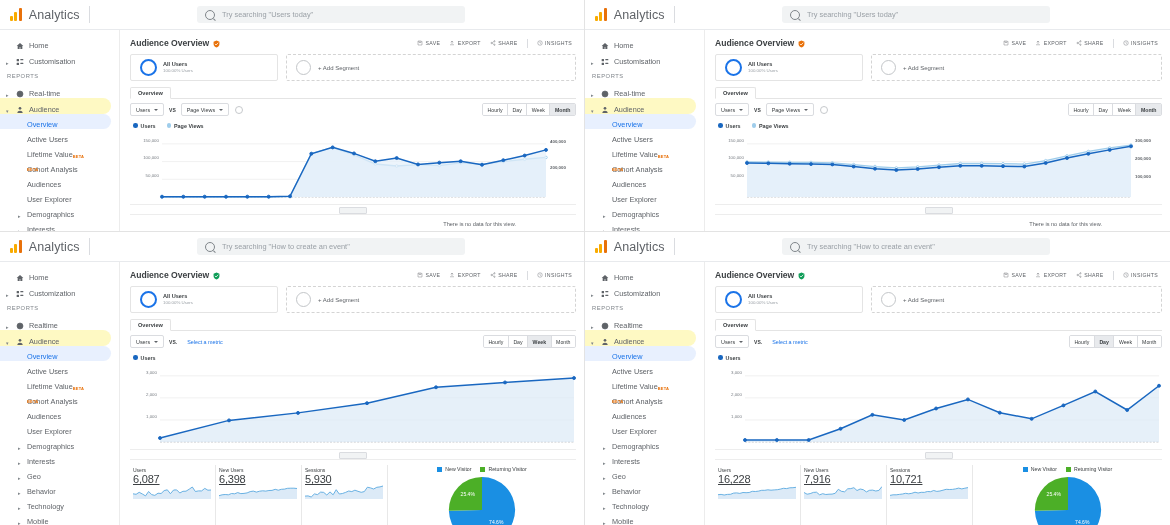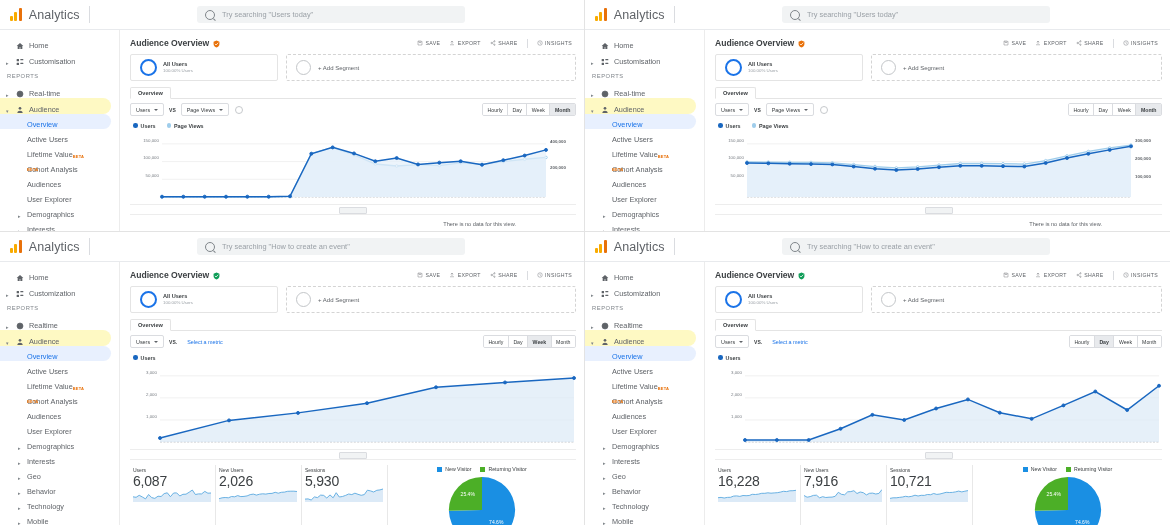--- a/index.html
+++ b/index.html
@@ -86,21 +86,21 @@
   .nodata{font-size:5.6px;color:#5f6368;position:absolute;}
   .cols{display:flex;margin-top:4px;}
   .col{font-size:5.6px;color:#3c4043;padding-left:3px;border-right:1px solid #e8e8e8;}
   .col:last-child{border-right:none;}
 
   
   .cards{display:flex;margin-top:5px;}
   .cardcol{flex:0 0 84px;border-right:1px solid #e8e8e8;padding:2px 4px 0 3px;box-sizing:border-box;}
   .cardcol:last-of-type{border-right:1px solid #e8e8e8;}
   .clab{font-size:5px;color:#3c4043;}
-  .cval{font-size:14px;color:#3c4043;line-height:1.15;letter-spacing:-.2px;}
+  .cval{font-size:11px;color:#3c4043;line-height:1.15;letter-spacing:-.2px;text-decoration:underline;}
   .spark{margin-top:-1px;}
   .pieblock{flex:1;display:flex;flex-direction:column;align-items:center;padding-top:1px;}
   .pielegend{display:flex;gap:9px;align-items:center;}
   .plg{display:flex;align-items:center;gap:3px;font-size:5.2px;color:#3c4043;}
   .plg .sq{width:5px;height:5px;}
 </style>
 </head>
 <body>
 
 <div class="grid">
@@ -802,21 +802,21 @@
               <div class="cardcol">
                 <div class="clab">Users</div>
                 <div class="cval">6,087</div>
                 <div class="spark"><svg width="78" height="14" viewBox="0 0 78 14">
                     <path d="M0,14 L0.0,8.8 L3.1,9.3 L6.2,7.3 L9.4,9.0 L12.5,10.9 L15.6,6.5 L18.7,9.6 L21.8,10.4 L25.0,8.2 L28.1,8.5 L31.2,5.6 L34.3,4.8 L37.4,8.7 L40.6,5.0 L43.7,4.9 L46.8,8.0 L49.9,6.3 L53.0,6.2 L56.2,4.2 L59.3,2.0 L62.4,6.5 L65.5,5.9 L68.6,5.9 L71.8,3.4 L74.9,5.2 L78.0,5.0 L78,14 Z" fill="#dceaf7"></path>
                     <path d="M0,8.8 L3.1,9.3 L6.2,7.3 L9.4,9.0 L12.5,10.9 L15.6,6.5 L18.7,9.6 L21.8,10.4 L25.0,8.2 L28.1,8.5 L31.2,5.6 L34.3,4.8 L37.4,8.7 L40.6,5.0 L43.7,4.9 L46.8,8.0 L49.9,6.3 L53.0,6.2 L56.2,4.2 L59.3,2.0 L62.4,6.5 L65.5,5.9 L68.6,5.9 L71.8,3.4 L74.9,5.2 L78.0,5.0" fill="none" stroke="#5aa9e0" stroke-width="0.9"></path>
                   </svg></div>
               </div>
               <div class="cardcol">
                 <div class="clab">New Users</div>
-                <div class="cval">2,026</div>
+                <div class="cval">6,398</div>
                 <div class="spark"><svg width="78" height="14" viewBox="0 0 78 14">
                     <path d="M0,14 L0.0,10.7 L3.1,9.8 L6.2,9.5 L9.4,9.8 L12.5,8.5 L15.6,8.8 L18.7,7.6 L21.8,8.6 L25.0,8.4 L28.1,7.9 L31.2,6.6 L34.3,6.1 L37.4,7.1 L40.6,6.2 L43.7,5.8 L46.8,6.1 L49.9,5.5 L53.0,5.4 L56.2,4.3 L59.3,5.2 L62.4,4.3 L65.5,4.1 L68.6,3.3 L71.8,3.2 L74.9,3.2 L78.0,3.5 L78,14 Z" fill="#dceaf7"></path>
                     <path d="M0,10.7 L3.1,9.8 L6.2,9.5 L9.4,9.8 L12.5,8.5 L15.6,8.8 L18.7,7.6 L21.8,8.6 L25.0,8.4 L28.1,7.9 L31.2,6.6 L34.3,6.1 L37.4,7.1 L40.6,6.2 L43.7,5.8 L46.8,6.1 L49.9,5.5 L53.0,5.4 L56.2,4.3 L59.3,5.2 L62.4,4.3 L65.5,4.1 L68.6,3.3 L71.8,3.2 L74.9,3.2 L78.0,3.5" fill="none" stroke="#5aa9e0" stroke-width="0.9"></path>
                   </svg></div>
               </div>
               <div class="cardcol">
                 <div class="clab">Sessions</div>
                 <div class="cval">5,930</div>
                 <div class="spark"><svg width="78" height="14" viewBox="0 0 78 14">
                     <path d="M0,14 L0.0,11.1 L3.1,10.9 L6.2,12.0 L9.4,8.9 L12.5,9.6 L15.6,7.1 L18.7,7.4 L21.8,10.0 L25.0,6.9 L28.1,9.8 L31.2,4.7 L34.3,9.0 L37.4,8.5 L40.6,7.4 L43.7,6.0 L46.8,6.6 L49.9,5.2 L53.0,6.3 L56.2,7.3 L59.3,6.6 L62.4,2.2 L65.5,2.9 L68.6,4.0 L71.8,2.3 L74.9,1.9 L78.0,1.0 L78,14 Z" fill="#dceaf7"></path>

